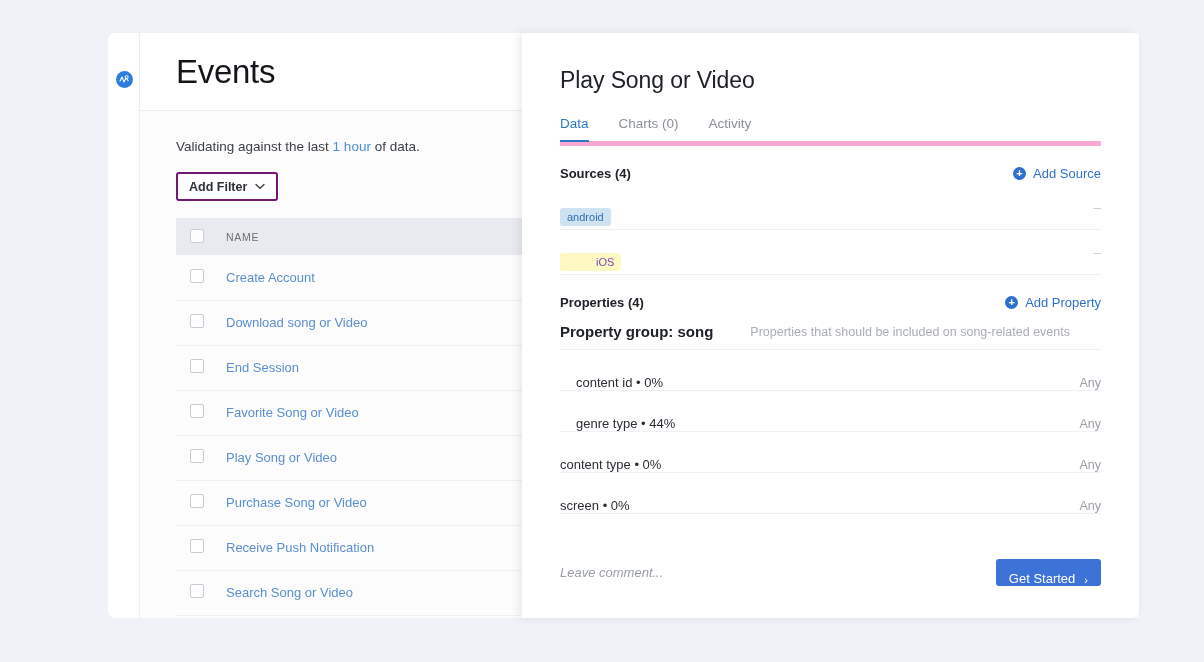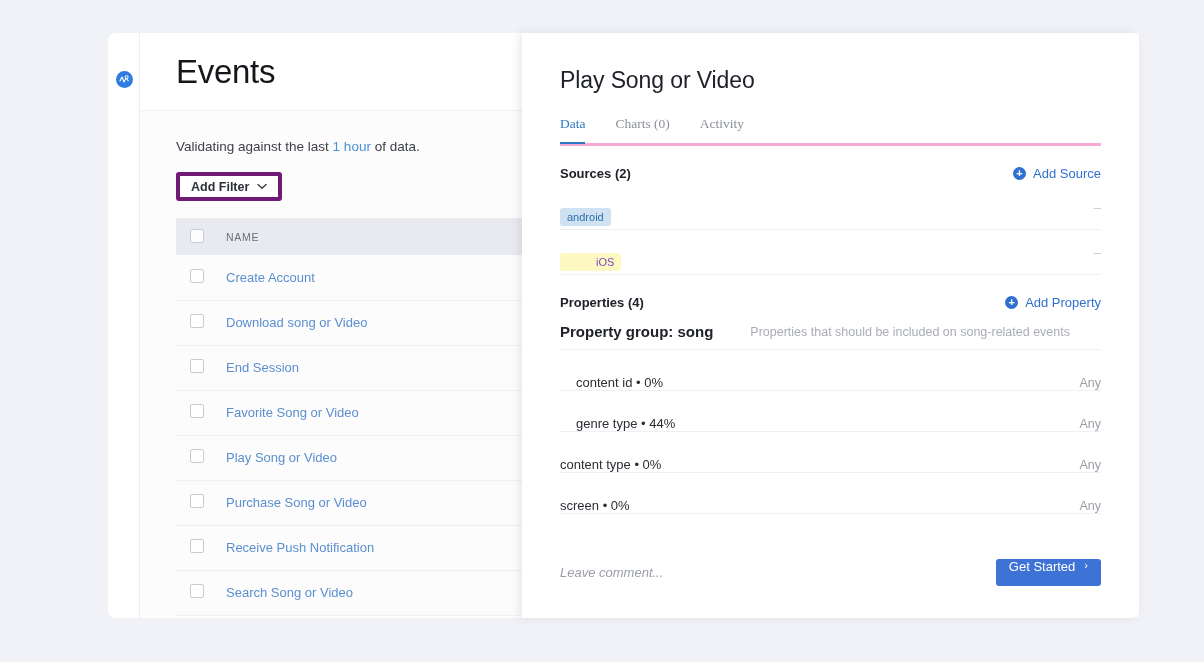--- a/index.html
+++ b/index.html
@@ -46,21 +46,21 @@
   .validating-line { font-size: 13.5px; color: #3d4147; margin-bottom: 18px; }
   .validating-line .rangelink { color: #4a90d9; }
 
   .toolbar { display: flex; align-items: center; gap: 14px; margin-bottom: 17px; }
   .search-box {
     width: 230px; height: 29px; border: 1px solid #d6dae1; border-radius: 3px;
     background: #fff; display: flex; align-items: center; padding: 0 9px; gap: 8px;
   }
   .search-box .ph { font-size: 12.5px; color: #9a9ea6; font-style: italic; }
   .add-filter {
-    height: 29px; border: 4px solid #701a75; border-radius: 3px; background: #fff;
+    height: 29px; border: 2px solid #701a75; border-radius: 3px; background: #fff;
     display: flex; align-items: center; gap: 8px; padding: 0 11px;
     font-size: 12.5px; font-weight: bold; color: #2c3038; cursor: pointer;
   }
   .caret { font-size: 9px; color: #4a4f57; }
 
   table.events-table { width: 100%; border-collapse: collapse; table-layout: fixed; }
   table.events-table thead th {
     background: #e8eaef; height: 37px; text-align: left;
     font-size: 10.5px; letter-spacing: 0.7px; color: #6a6f78; font-weight: 400;
   }
@@ -82,22 +82,22 @@
   #detail-panel {
     position: absolute; left: 522px; top: 33px;
     width: 617px; height: 585px;
     background: #ffffff; border-radius: 0 8px 8px 0;
     box-shadow: -3px 0 10px rgba(40,48,70,0.10);
     padding: 34px 38px 0 38px;
   }
   #detail-title { font-size: 23px; color: #20222a; font-weight: 400; letter-spacing: -0.1px; }
 
   #detail-tabs {
-    margin-top: 22px; border-bottom: 3px solid #f9a8d4;
-    display: flex; gap: 30px; height: 30px; font-family: Liberation Serif, serif;
+    margin-top: 22px; border-bottom: 5px solid #f9a8d4;
+    display: flex; gap: 30px; height: 30px;
   }
   .tab { font-size: 13.5px; color: #8b9097; cursor: pointer; position: relative; padding-bottom: 9px; }
   .tab.active { color: #2b78c4; }
   .tab.active::after {
     content: ""; position: absolute; left: 0; right: 0; bottom: -1px;
     height: 2px; background: #2b78c4;
   }
 
   .section-head {
     display: flex; align-items: center; justify-content: space-between;
@@ -136,21 +136,21 @@
   .prop-val { font-size: 12.5px; color: #9a9ea6; }
 
   #detail-footer {
     position: absolute; left: 38px; right: 38px; bottom: 32px;
     display: flex; align-items: center; justify-content: space-between;
   }
   .comment-ph { font-size: 13px; color: #9a9ea6; font-style: italic; cursor: text; }
   .get-started {
     background: #3d72d7; color: #fff; border: none; border-radius: 3px;
     height: 27px; padding: 0 13px; font-size: 13px; cursor: pointer;
-    display: flex; align-items: flex-start; gap: 9px;
+    display: flex; align-items: flex-end; gap: 9px;
     font-family: "Liberation Sans", sans-serif;
   }
   .gs-chevron { font-size: 11px; }
 </style>
 </head>
 <body>
 
 <div id="stage">
 
   <div id="app-window">
@@ -249,21 +249,21 @@
 
     <div id="detail-title">Play Song or Video</div>
 
     <div id="detail-tabs">
       <div class="tab active">Data</div>
       <div class="tab">Charts (0)</div>
       <div class="tab">Activity</div>
     </div>
 
     <div class="section-head">
-      <div class="section-title">Sources  (2)</div>
+      <div class="section-title">Sources  (4)</div>
       <div class="add-action">
         <span class="plus-circle">+</span>
         <span>Add Source</span>
       </div>
     </div>
 
     <div id="sources-list">
         <div class="src-row">
           <span class="chip chip-android">android</span>
           <span class="dash">–</span>

